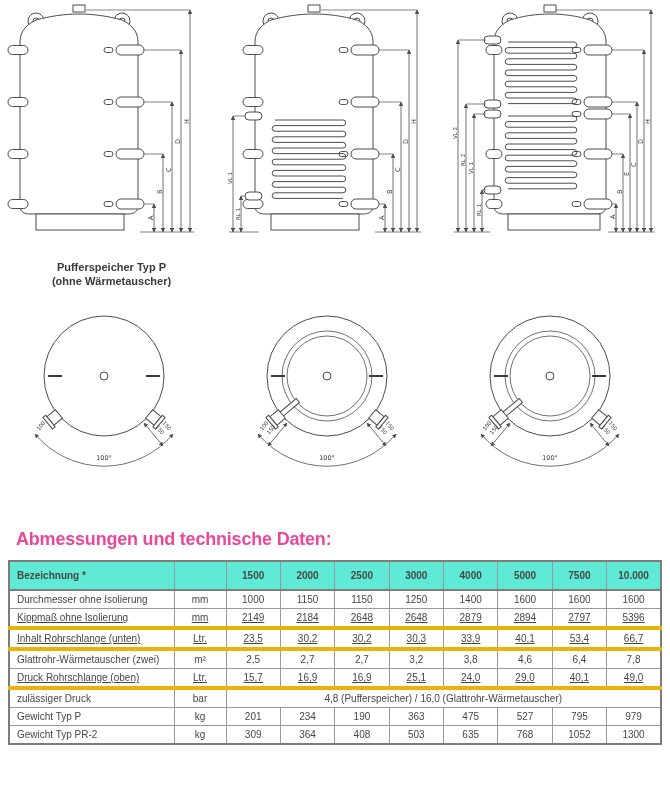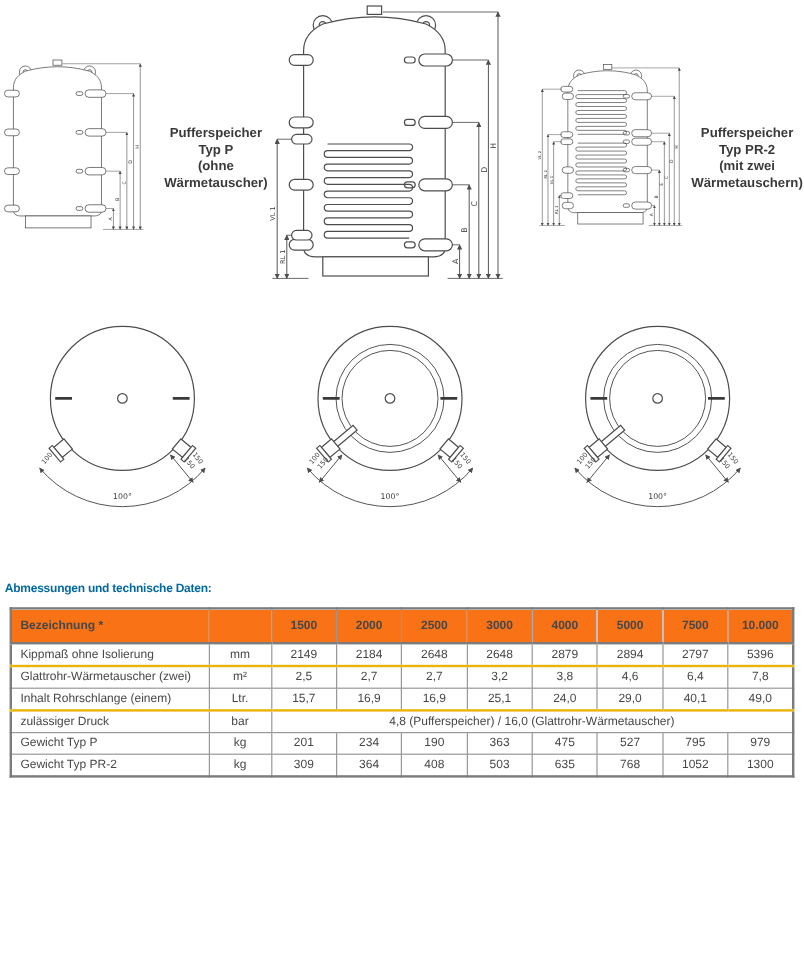--- a/index.html
+++ b/index.html
@@ -1,40 +1,40 @@
 <!DOCTYPE html>
 <html><head>
 <meta charset="utf-8">
 <style>
   html,body{margin:0;padding:0;}
   body{width:670px;height:801px;background:#ffffff;overflow:hidden;
        font-family:"Liberation Sans",sans-serif;color:#3f3f3f;}
   .figrow{display:flex;margin-top:4px;}
-  .figcol{width:223px;display:flex;flex-direction:row;align-items:center;}
+  .figcol{width:223px;display:flex;flex-direction:column;align-items:center;}
   svg{display:block;}
   .ln{fill:#ffffff;stroke:#4d4d4d;stroke-width:1;}
   .coil{fill:none;stroke:#4d4d4d;stroke-width:1;}
   .dim{fill:none;stroke:#4d4d4d;stroke-width:0.8;}
   .dimx{fill:none;stroke:#4d4d4d;stroke-width:0.7;}
   .tick{fill:none;stroke:#3a3a3a;stroke-width:2.2;}
   .dlab{font:6.5px "DejaVu Sans",sans-serif;fill:#3a3a3a;}
   .dlab2{font:5.5px "DejaVu Sans",sans-serif;fill:#3a3a3a;}
   .caption{margin-top:16px;text-align:center;font-size:11px;font-weight:bold;
            line-height:14px;color:#3a3a3a;}
   .circles{margin-top:2px;}
-  h2.sec-title{margin:54px 0 10px 4px;font-size:10px;font-weight:bold;
-               color:#0369a1;letter-spacing:-0.2px;}
+  h2.sec-title{margin:54px 0 10px 16px;font-size:18px;font-weight:bold;
+               color:#ec4899;letter-spacing:-0.2px;}
   table.spec{border-collapse:collapse;table-layout:fixed;width:654px;margin-left:8px;
              font-size:10px;color:#474747;border:2px solid #7c7c7c;}
   table.spec th,table.spec td{border:1px solid #989898;height:15px;padding:1px 3px;
              text-align:center;overflow:hidden;white-space:nowrap;}
-  table.spec thead th{background:#f97316;height:25px;font-weight:bold;
+  table.spec thead th{background:#5eead4;height:25px;font-weight:bold;
              border-bottom:2px solid #7c7c7c;}
   table.spec th.label,table.spec td.row-label{text-align:left;padding-left:7px;}
-  table.spec tr.group-end td{border-bottom:2px solid #eab308;}
+  table.spec tr.group-end td{border-bottom:4px solid #eab308;text-decoration:underline;}
 </style>
 </head>
 <body>
 
 <svg width="0" height="0" style="position:absolute">
   <defs>
     <marker id="arw" viewBox="0 0 10 10" refX="9" refY="5" markerWidth="5.5" markerHeight="5.5" orient="auto-start-reverse">
       <path d="M0 0 L10 5 L0 10 z" fill="#4d4d4d"></path>
     </marker>
   </defs>
@@ -178,24 +178,20 @@
       <path class="dim" marker-start="url(#arw)" marker-end="url(#arw)" d="M189 98 V228"></path>
       <path class="dim" marker-start="url(#arw)" marker-end="url(#arw)" d="M196 46 V228"></path>
       <path class="dim" marker-start="url(#arw)" marker-end="url(#arw)" d="M203 6 V228"></path>
       <text class="dlab" transform="translate(166.5 215) rotate(-90)">A</text>
       <text class="dlab" transform="translate(173.5 190) rotate(-90)">B</text>
       <text class="dlab" transform="translate(180.5 172) rotate(-90)">E</text>
       <text class="dlab" transform="translate(187.5 163) rotate(-90)">C</text>
       <text class="dlab" transform="translate(194.5 140) rotate(-90)">D</text>
       <text class="dlab" transform="translate(201.5 120) rotate(-90)">H</text>
     </svg>
-    <div class="caption">
-      <div>Pufferspeicher Typ PR-2</div>
-      <div>(mit zwei Wärmetauschern)</div>
-    </div>
   </div>
 </div>
 
 <div class="figrow circles">
 
   <div class="figcol">
     <svg width="220" height="185" viewBox="0 0 220 185">
       <g class="ln">
         <circle cx="102" cy="86" r="60"></circle>
         <g transform="translate(102 86) rotate(140)">
@@ -300,46 +296,70 @@
       <th>2000</th>
       <th>2500</th>
       <th>3000</th>
       <th>4000</th>
       <th>5000</th>
       <th>7500</th>
       <th>10.000</th>
     </tr>
   </thead>
   <tbody>
+      <tr>
+        <td class="row-label">Durchmesser ohne Isolierung</td>
+        <td>mm</td>
+        <td>1000</td>
+        <td>1150</td>
+        <td>1150</td>
+        <td>1250</td>
+        <td>1400</td>
+        <td>1600</td>
+        <td>1600</td>
+        <td>1600</td>
+      </tr>
       <tr class="group-end">
         <td class="row-label">Kippmaß ohne Isolierung</td>
         <td>mm</td>
         <td>2149</td>
         <td>2184</td>
         <td>2648</td>
         <td>2648</td>
         <td>2879</td>
         <td>2894</td>
         <td>2797</td>
         <td>5396</td>
       </tr>
+      <tr class="group-end">
+        <td class="row-label">Inhalt Rohrschlange (unten)</td>
+        <td>Ltr.</td>
+        <td>23,5</td>
+        <td>30,2</td>
+        <td>30,2</td>
+        <td>30,3</td>
+        <td>33,9</td>
+        <td>40,1</td>
+        <td>53,4</td>
+        <td>66,7</td>
+      </tr>
       <tr>
         <td class="row-label">Glattrohr-Wärmetauscher (zwei)</td>
         <td>m²</td>
         <td>2,5</td>
         <td>2,7</td>
         <td>2,7</td>
         <td>3,2</td>
         <td>3,8</td>
         <td>4,6</td>
         <td>6,4</td>
         <td>7,8</td>
       </tr>
       <tr class="group-end">
-        <td class="row-label">Inhalt Rohrschlange (einem)</td>
+        <td class="row-label">Druck Rohrschlange (oben)</td>
         <td>Ltr.</td>
         <td>15,7</td>
         <td>16,9</td>
         <td>16,9</td>
         <td>25,1</td>
         <td>24,0</td>
         <td>29,0</td>
         <td>40,1</td>
         <td>49,0</td>
       </tr>

